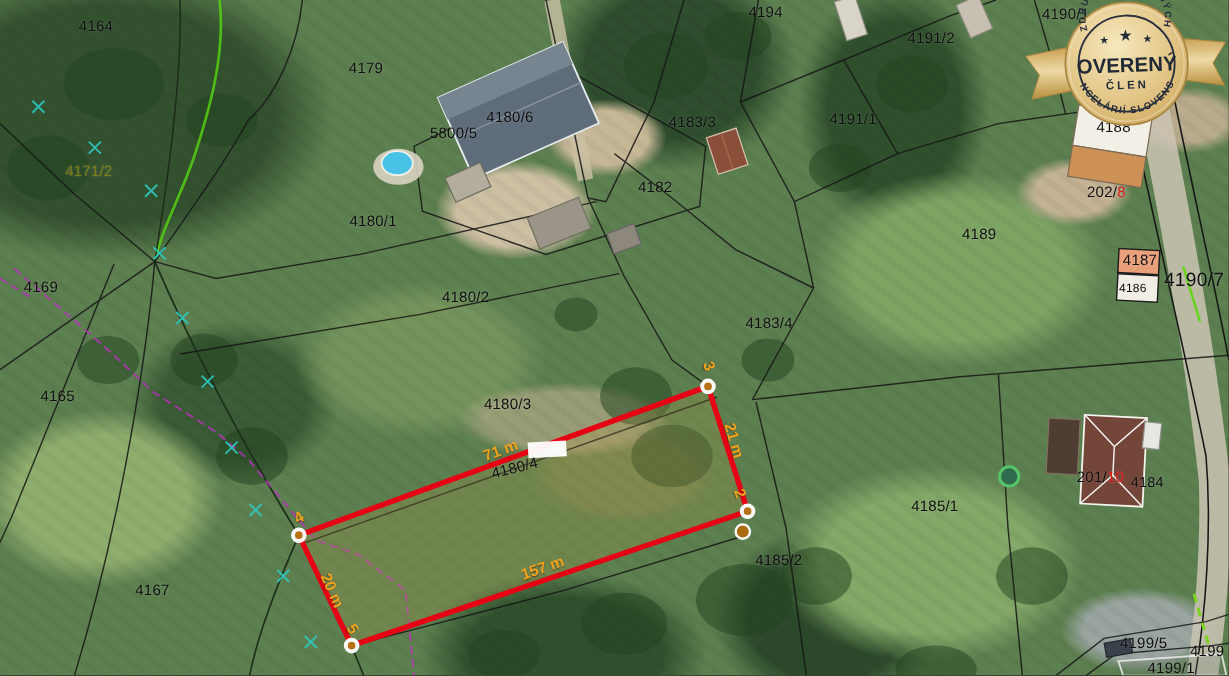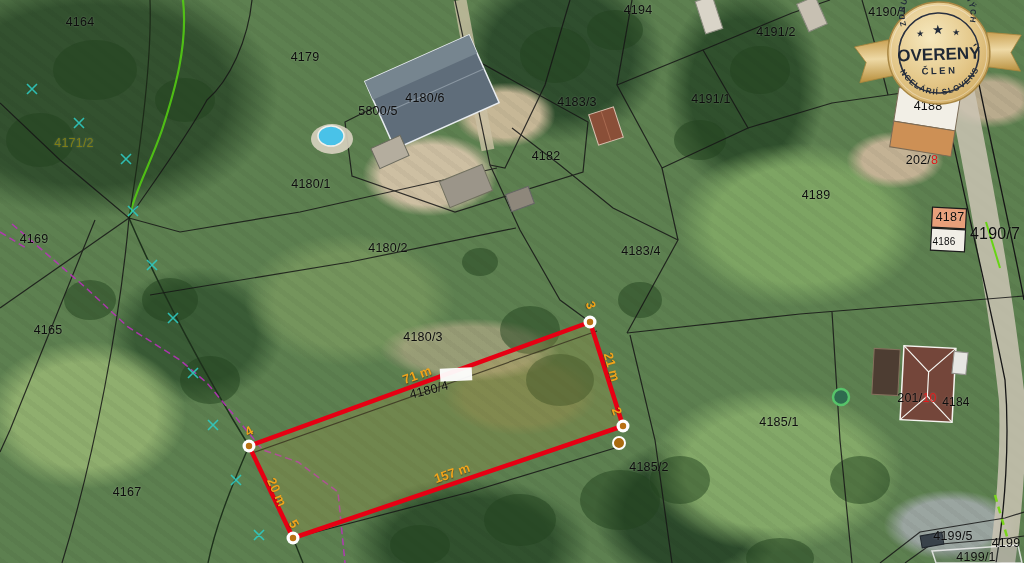--- a/index.html
+++ b/index.html
@@ -185,21 +185,21 @@
       <span class="plabel" style="left: 48px; top: 330px;">4165</span>
       <span class="plabel" style="left: 127px; top: 492px;">4167</span>
       <span class="plabel" style="left: 425px; top: 98px;">4180/6</span>
       <span class="plabel" style="left: 378px; top: 111px;">5800/5</span>
       <span class="plabel" style="left: 311px; top: 184px;">4180/1</span>
       <span class="plabel" style="left: 388px; top: 248px;">4180/2</span>
       <span class="plabel" style="left: 423px; top: 337px;">4180/3</span>
       <span class="plabel" style="left: 429px; top: 390px; transform: translate(-50%, -50%) rotate(-14deg);">4180/4</span>
       <span class="plabel" style="left: 546px; top: 156px;">4182</span>
       <span class="plabel" style="left: 577px; top: 102px;">4183/3</span>
-      <span class="plabel" style="left: 641px; top: 251px; text-align: center;">4183/4</span>
+      <span class="plabel" style="left: 641px; top: 269px; text-align: center;">4183/4</span>
       <span class="plabel" style="left: 638px; top: 10px;">4194</span>
       <span class="plabel" style="left: 677px; top: 99px; margin-left: 34px;">4191/1</span>
       <span class="plabel" style="left: 776px; top: 32px;">4191/2</span>
       <span class="plabel" style="left: 888px; top: 12px;">4190/1</span>
       <span class="plabel" style="left: 816px; top: 195px;">4189</span>
       <span class="plabel" style="left: 928px; top: 106px;">4188</span>
       <span class="plabel" style="left: 922px; top: 160px;">202/<span style="color: rgb(224, 24, 24);">8</span></span>
       <span class="plabel" style="left: 950px; top: 217px;">4187</span>
       <span class="plabel" style="left: 995px; top: 234px; font-size: 16px;">4190/7</span>
       <span class="plabel" style="left: 944px; top: 241px; font-size: 10px;">4186</span>

